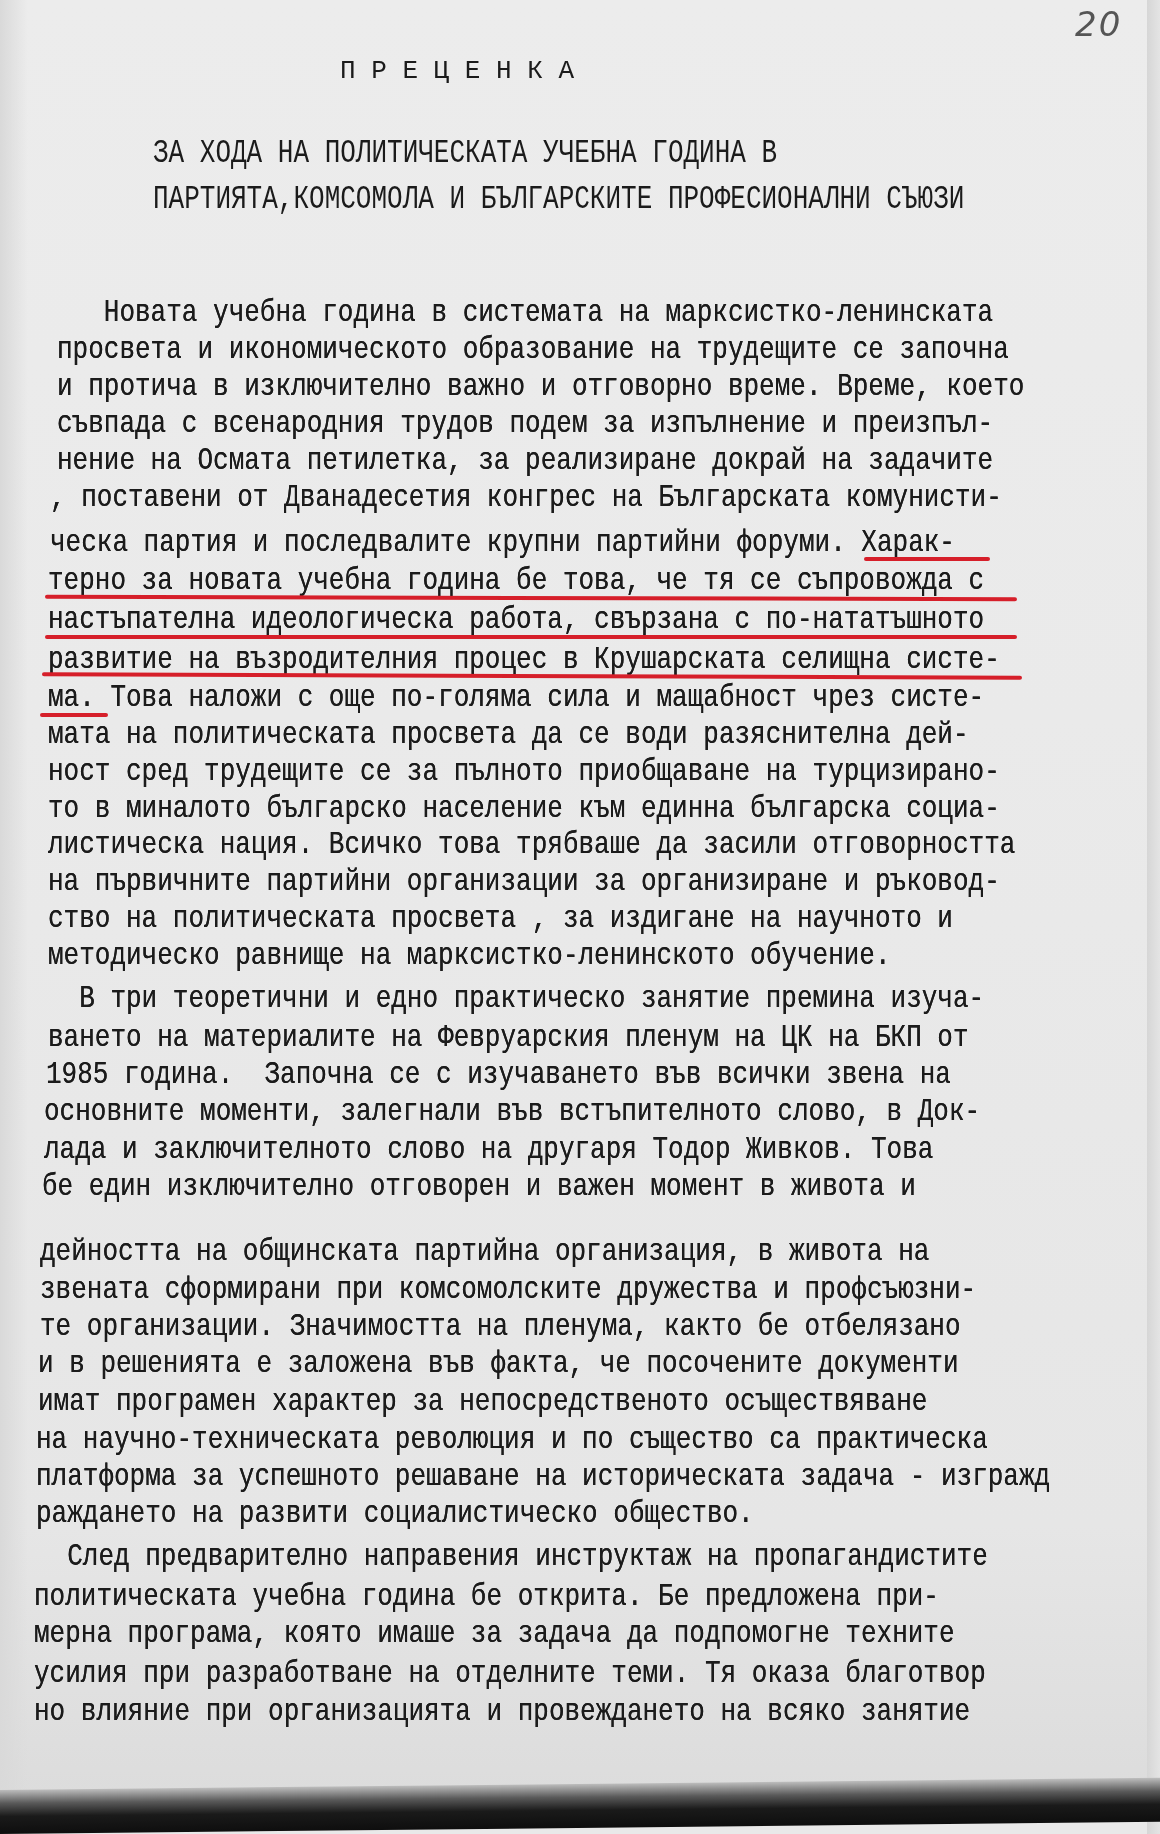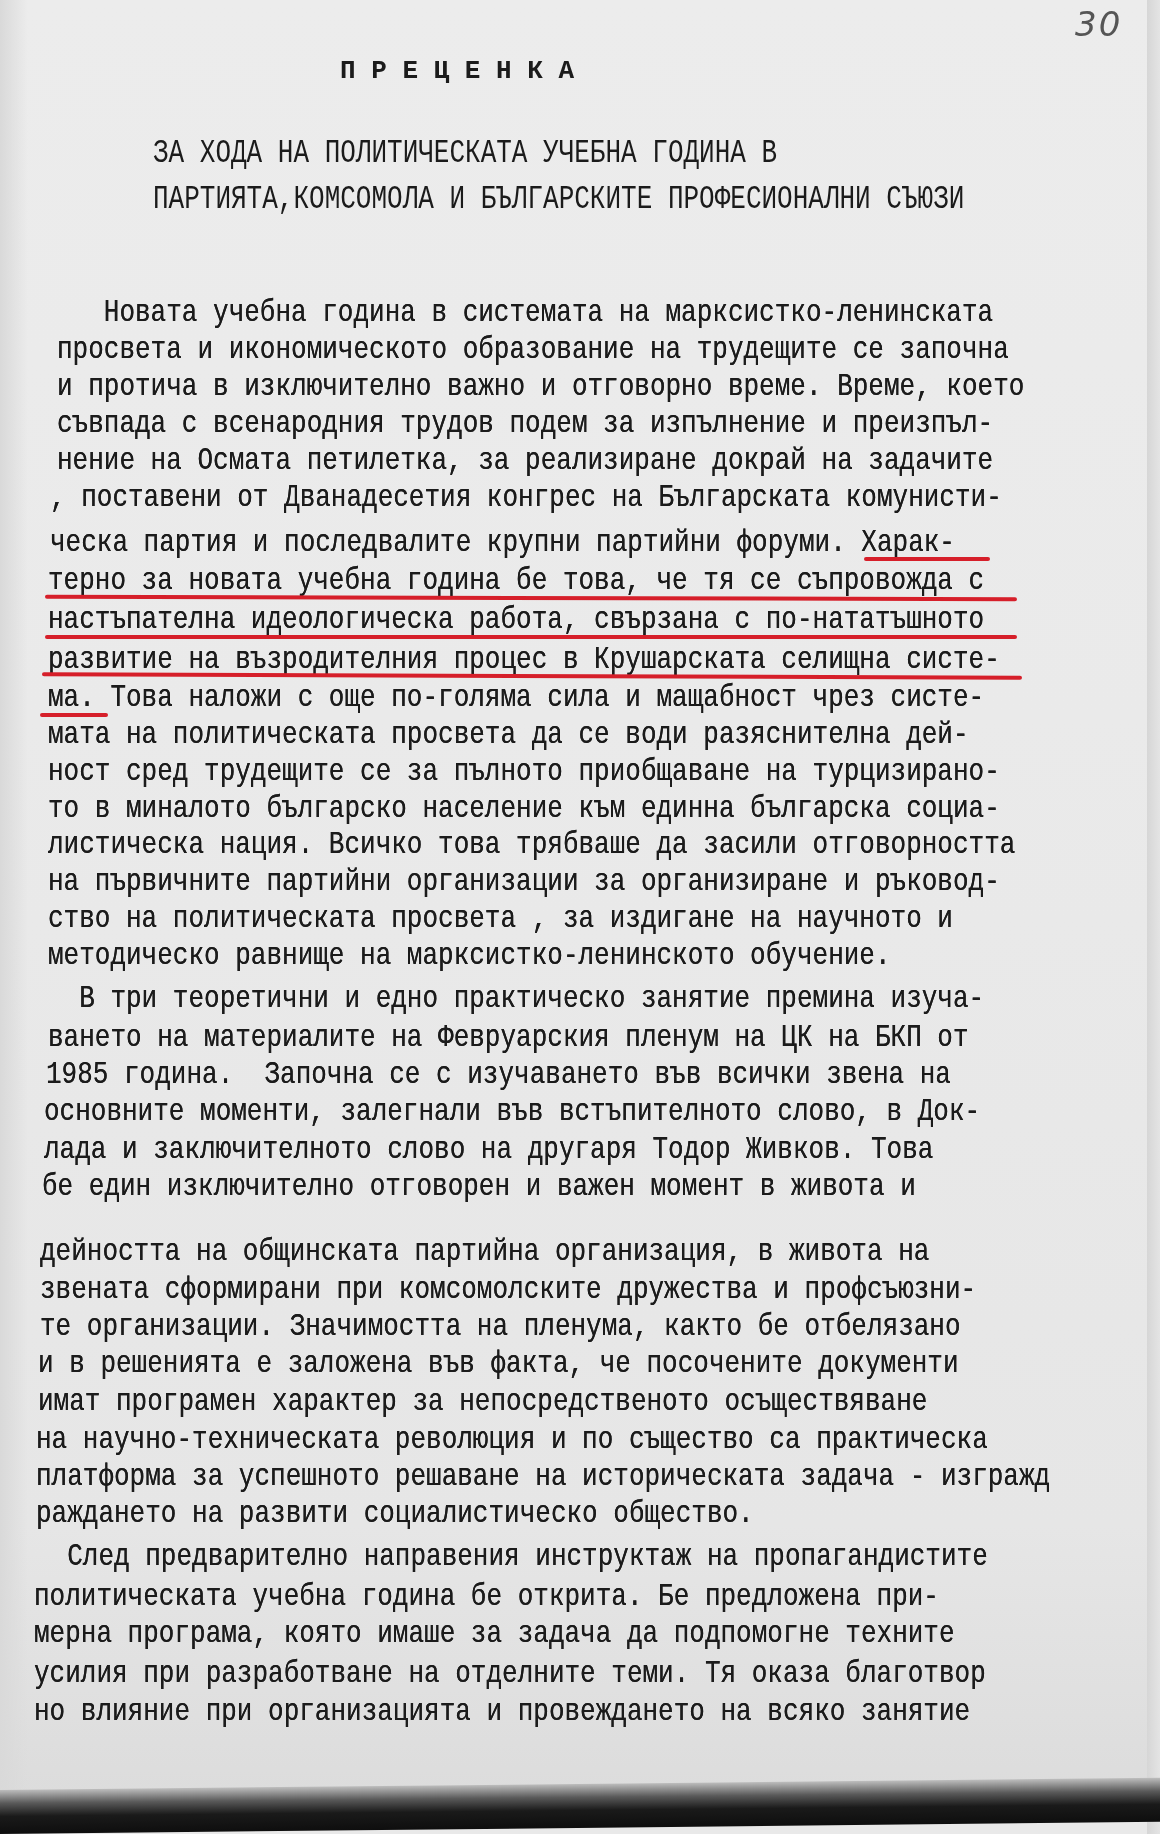--- a/index.html
+++ b/index.html
@@ -26,21 +26,21 @@
     background: linear-gradient(180deg, #bdbdbd 0%, #5a5a5a 30%, #1a1a1a 60%, #0e0e0e 100%);
     transform: skewY(-0.6deg); transform-origin: left top;
   }
   .page-number {
     position: absolute; left: 1075px; top: 4px;
     font-family: "DejaVu Sans", sans-serif; font-style: italic;
     font-size: 34px; color: #555; letter-spacing: 2px;
   }
   .title {
     position: absolute; left: 340px; top: 56px;
-    font-size: 26px; font-weight: bold; letter-spacing: 0;
+    font-size: 26px; font-weight: normal; letter-spacing: 0;
     white-space: pre;
   }
   .subtitle {
     position: absolute; left: 153px; font-size: 26px; white-space: pre;
     transform: scaleY(1.25); transform-origin: left top;
   }
   .line {
     position: absolute; font-size: 26px; white-space: pre; line-height: 30px;
     transform: scaleY(1.18); transform-origin: left center;
     text-shadow: 0 0 0.6px #222;
@@ -50,21 +50,21 @@
   }
 </style>
 </head>
 <body>
 
 <div class="page"></div>
 <div class="left-shadow"></div>
 <div class="page-edge"></div>
 <div class="bottom-strip"></div>
 
-<div class="page-number">30</div>
+<div class="page-number">20</div>
 
 <div class="title">П Р Е Ц Е Н К А</div>
 <div class="subtitle" style="top:134px">ЗА ХОДА НА ПОЛИТИЧЕСКАТА УЧЕБНА ГОДИНА В</div>
 <div class="subtitle" style="top:180px">ПАРТИЯТА,КОМСОМОЛА И БЪЛГАРСКИТЕ ПРОФЕСИОНАЛНИ СЪЮЗИ</div>
 
 <div id="body-text">
   <div class="line" style="left:57px;top:298px">   Новата учебна година в системата на марксистко-ленинската</div>
   <div class="line" style="left:57px;top:335px">просвета и икономическото образование на трудещите се започна</div>
   <div class="line" style="left:57px;top:372px">и протича в изключително важно и отговорно време. Време, което</div>
   <div class="line" style="left:57px;top:409px">съвпада с всенародния трудов подем за изпълнение и преизпъл-</div>

